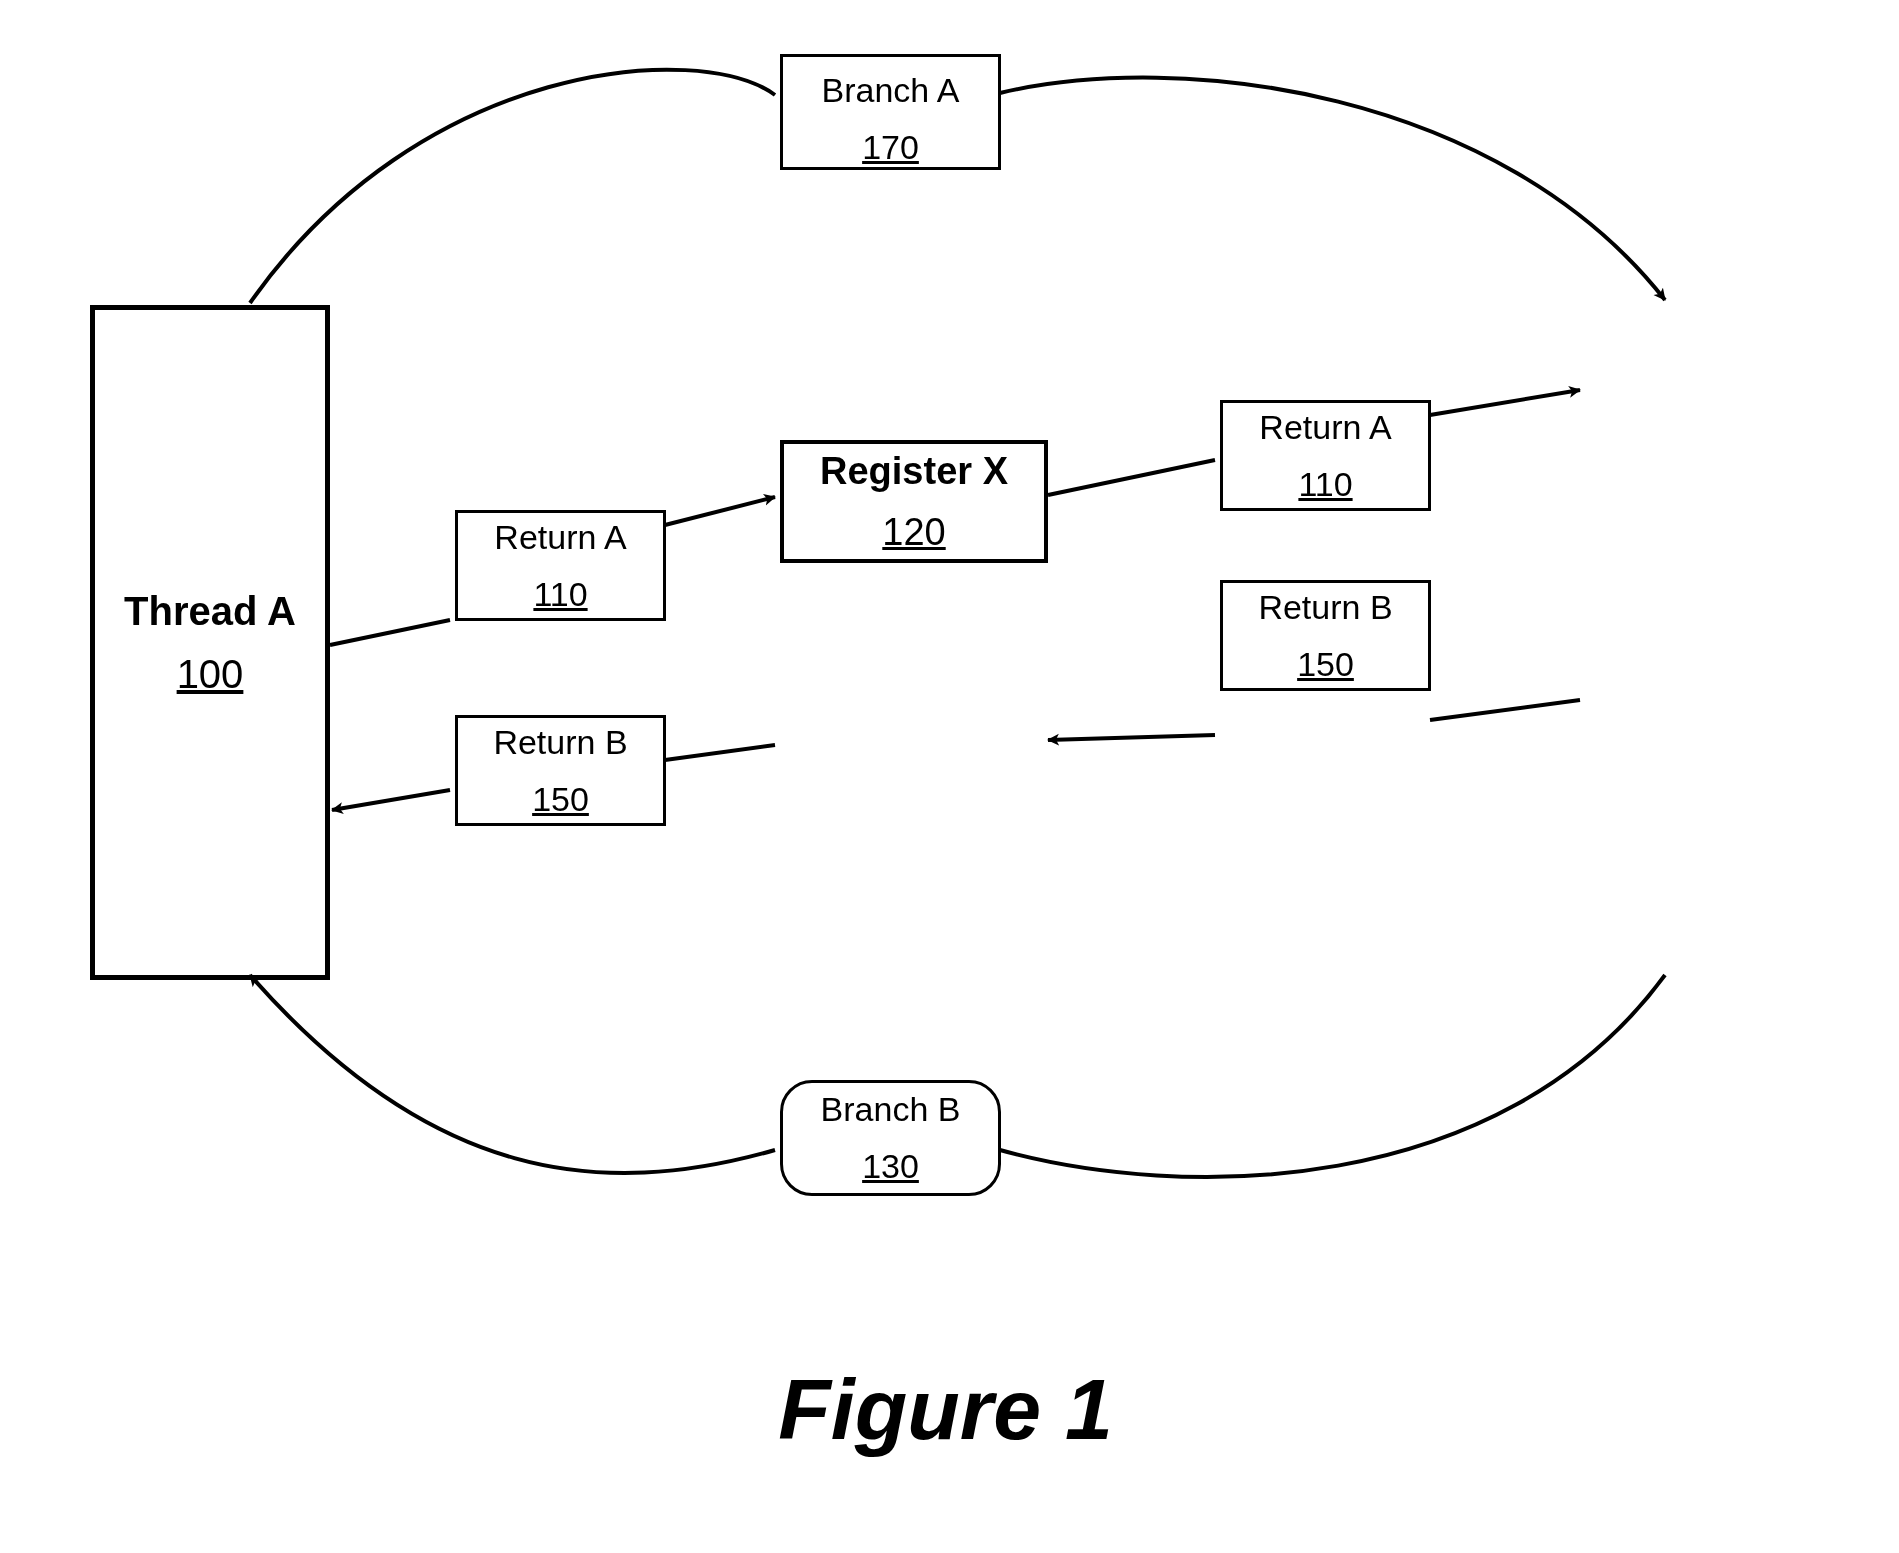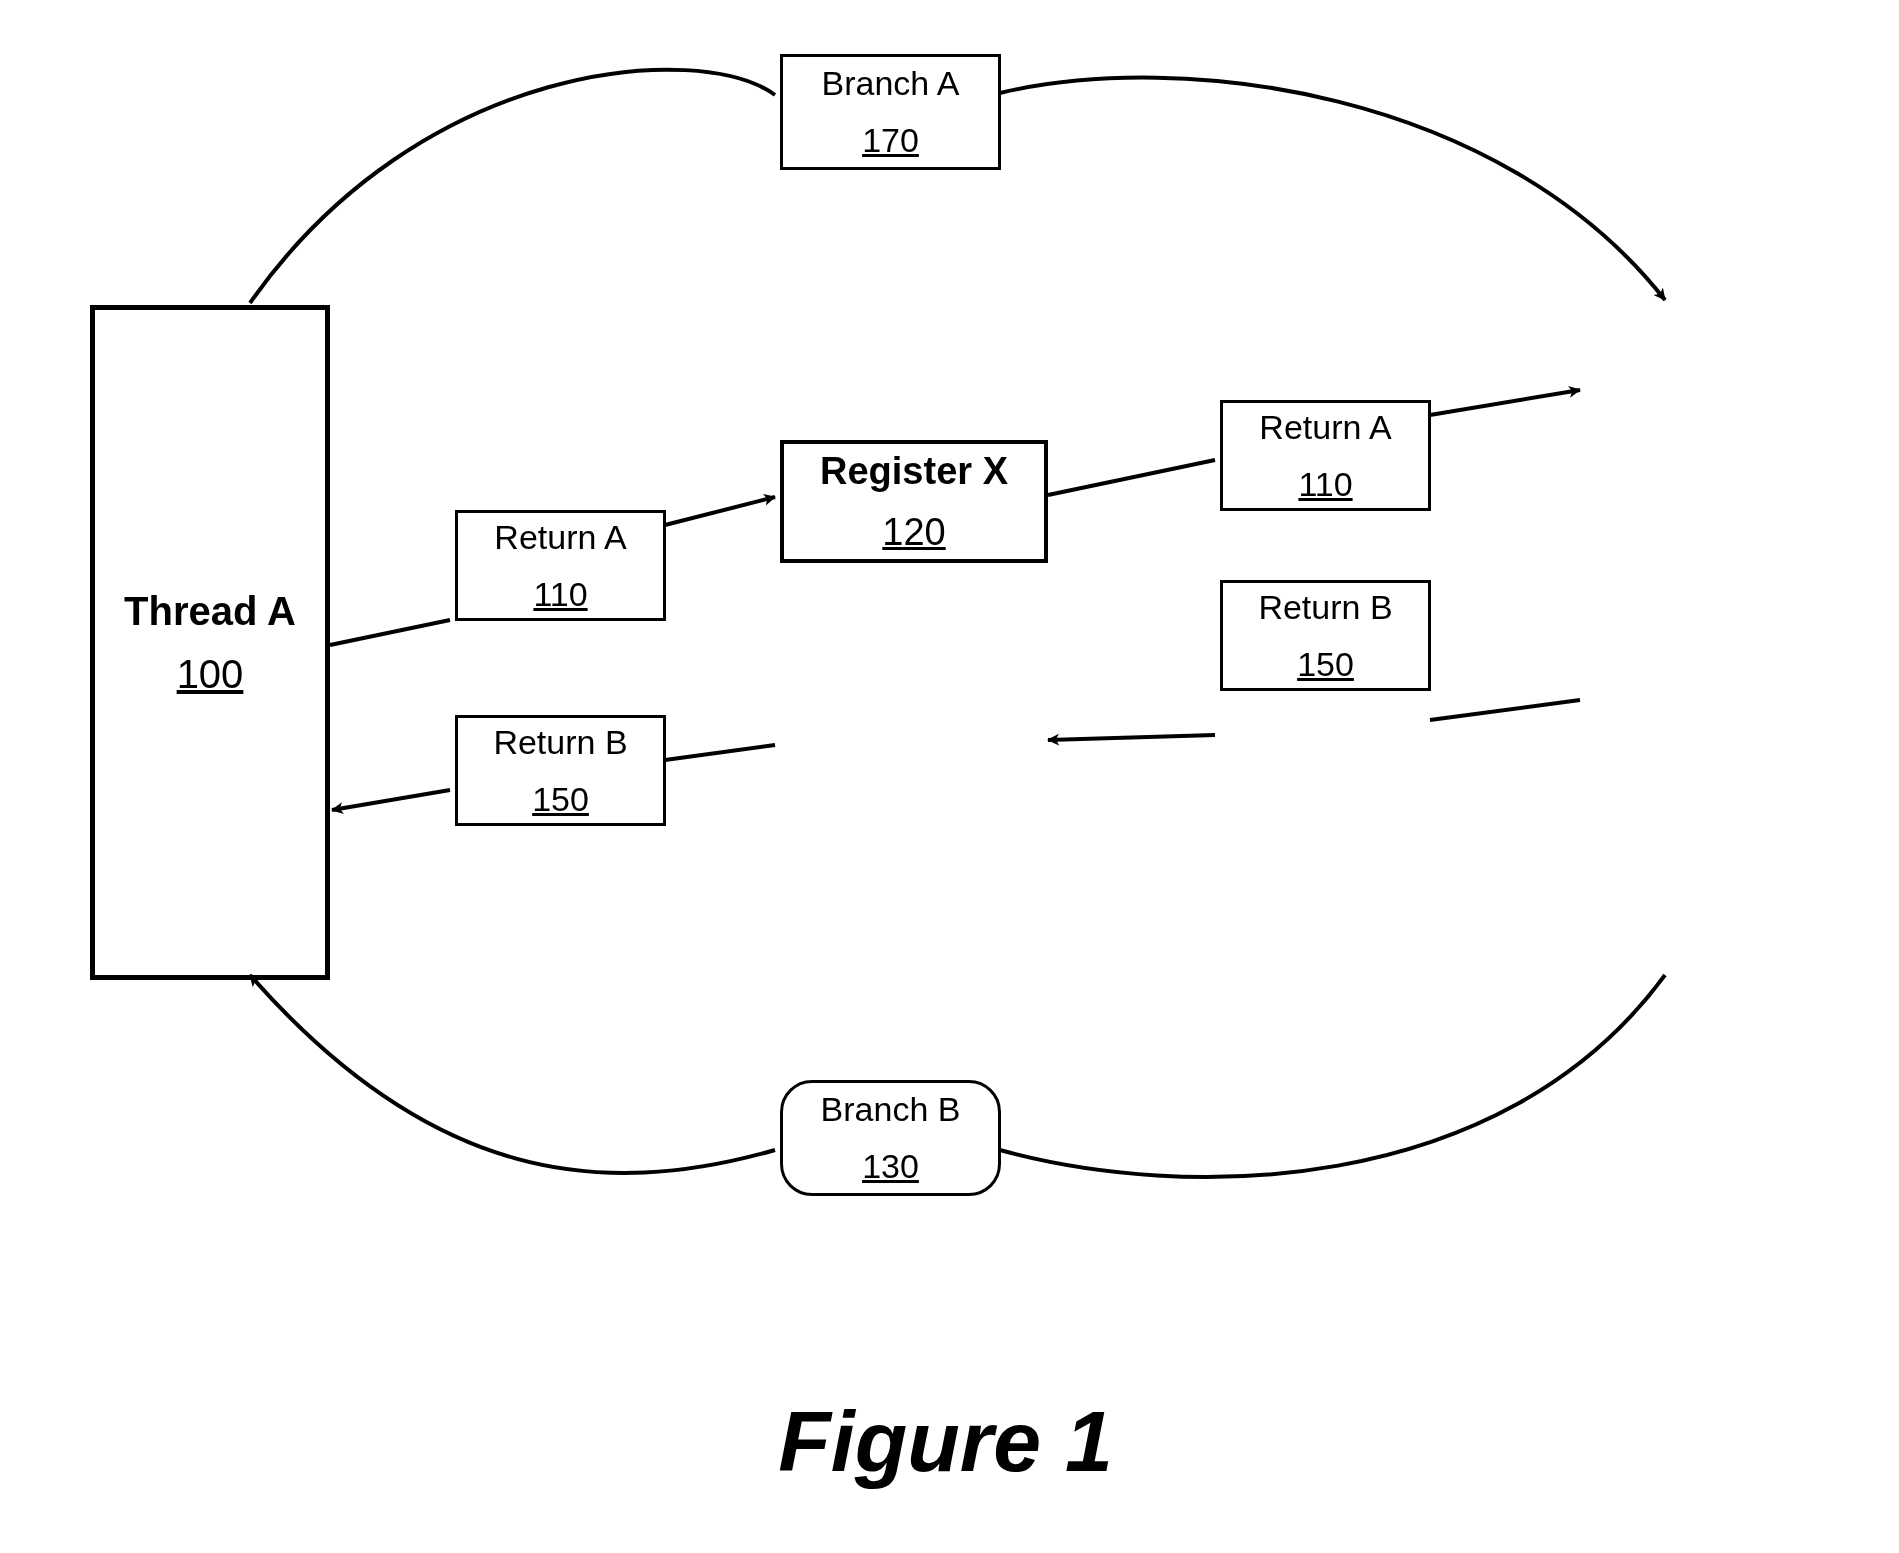--- a/index.html
+++ b/index.html
@@ -66,21 +66,21 @@
 <body>
 
 <div class="canvas">
 
   <div class="box tall" style="left:90px; top:305px; width:230px; height:665px;">
     <div class="title">Thread A</div>
     <div class="num">100</div>
   </div>
 
 
-  <div class="box small" style="left:780px; top:54px; width:215px; height:110px;">
+  <div class="box small" style="left:780px; top:54px; width:215px; height:110px;justify-content:flex-end;">
     <div class="title">Branch A</div>
     <div class="num">170</div>
   </div>
 
   <div class="box small" style="left:780px; top:1080px; width:215px; height:110px;border-radius:32px;">
     <div class="title">Branch B</div>
     <div class="num">130</div>
   </div>
 
   <div class="box medium" style="left:780px; top:440px; width:260px; height:115px;align-items:center;">
@@ -102,21 +102,21 @@
   <div class="box small" style="left:455px; top:715px; width:205px; height:105px;">
     <div class="title">Return B</div>
     <div class="num">150</div>
   </div>
 
   <div class="box small" style="left:1220px; top:580px; width:205px; height:105px;">
     <div class="title">Return B</div>
     <div class="num">150</div>
   </div>
 
-  <div class="label" style="left:0; right:8px; top:1360px;margin-top:32px;">Figure 1</div>
+  <div class="label" style="left:0; right:8px; top:1360px;">Figure 1</div>
 
   <svg class="overlay">
     <defs>
       <marker id="ah" markerWidth="14" markerHeight="14" refX="11" refY="6" orient="auto" markerUnits="userSpaceOnUse">
         <path d="M0,0 L12,6 L0,12 L3,6 Z" fill="#000"></path>
       </marker>
     </defs>
 
     <path d="M 250,303 C 420,60 700,40 775,95" stroke="#000" stroke-width="4" fill="none"></path>
     <path d="M 1000,93 C 1180,50 1500,90 1665,300" stroke="#000" stroke-width="4" fill="none" marker-end="url(#ah)"></path>

